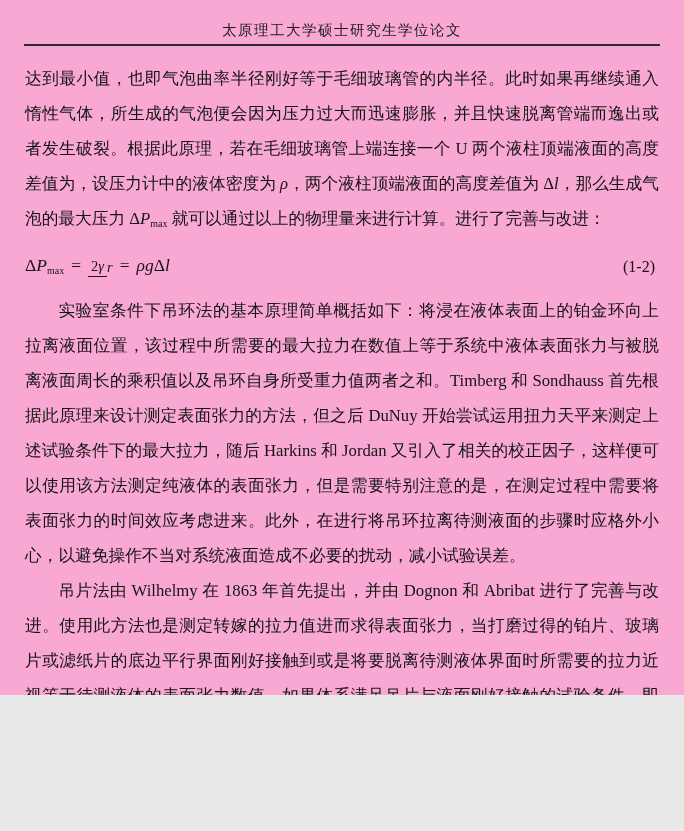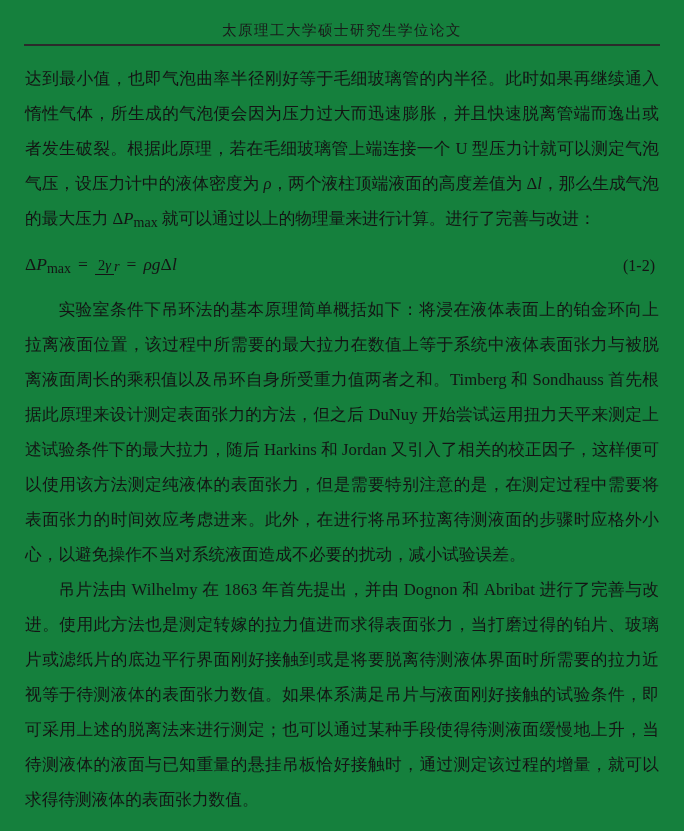--- a/index.html
+++ b/index.html
@@ -3,23 +3,23 @@
 <meta charset="utf-8">
 <style>
   html, body {
     margin: 0;
     padding: 0;
     background: #e9e9e9;
   }
   .page {
     position: relative;
     width: 684px;
-    height: 831px;
+    height: 695px;
     margin: 0 auto;
-    background: #15803d;
+    background: #f9a8d4;
     color: #141414;
     font-family: "Liberation Serif", "DejaVu Serif", serif;
     overflow: hidden;
   }
   .running-head {
     text-align: center;
     padding-top: 21px;
     font-size: 14.5px;
     letter-spacing: 1.5px;
     color: #1a1a1a;
@@ -33,21 +33,21 @@
     font-size: 16.7px;
     line-height: 35px;
     text-align: justify;
     color: #141414;
   }
   .content p { margin: 0; }
   .para-indent { text-indent: 2em; }
   .heading-indent { text-indent: 1.05em; }
   .it { font-style: italic; }
   sub.var-sub {
-    font-size: 14px;
+    font-size: 10px;
     vertical-align: -3px;
     font-style: normal;
     letter-spacing: 0;
   }
   .formula-row {
     position: relative;
     height: 52px;
     display: flex;
     align-items: center;
     justify-content: flex-start;
@@ -79,21 +79,21 @@
 </head>
 <body>
 
 <div class="page">
 
   <div class="running-head">太原理工大学硕士研究生学位论文</div>
   <div class="head-rule"></div>
 
   <div class="content">
 
-    <p><span>达到最小值，也即气泡曲率半径刚好等于毛细玻璃管的内半径。此时如果再继续通入惰性气体，所生成的气泡便会因为压力过大而迅速膨胀，并且快速脱离管端而逸出或者发生破裂。根据此原理，若在毛细玻璃管上端连接一个 U 型压力计就可以测定气泡气压，设压力计中的液体密度为 </span><span class="it">ρ</span><span>，两个液柱顶端液面的高度差值为 Δ</span><span class="it">l</span><span>，那么生成气泡的最大压力 Δ</span><span class="it">P</span><sub class="var-sub">max</sub><span> 就可以通过以上的物理量来进行计算。进行了完善与改进：</span></p>
+    <p><span>达到最小值，也即气泡曲率半径刚好等于毛细玻璃管的内半径。此时如果再继续通入惰性气体，所生成的气泡便会因为压力过大而迅速膨胀，并且快速脱离管端而逸出或者发生破裂。根据此原理，若在毛细玻璃管上端连接一个 U 两个液柱顶端液面的高度差值为，设压力计中的液体密度为 </span><span class="it">ρ</span><span>，两个液柱顶端液面的高度差值为 Δ</span><span class="it">l</span><span>，那么生成气泡的最大压力 Δ</span><span class="it">P</span><sub class="var-sub">max</sub><span> 就可以通过以上的物理量来进行计算。进行了完善与改进：</span></p>
 
     <div class="formula-row">
       <span class="eq-expression"><span>Δ</span><span class="it">P</span><sub class="var-sub">max</sub><span class="eq-op">=</span><span class="frac">
             <span class="num"><span>2</span><span class="it">γ</span></span>
             <span class="den it">r</span>
           </span><span class="eq-op">=</span><span class="it">ρg</span><span>Δ</span><span class="it">l</span></span>
       <span class="eq-number">(1-2)</span>
     </div>
 
 

